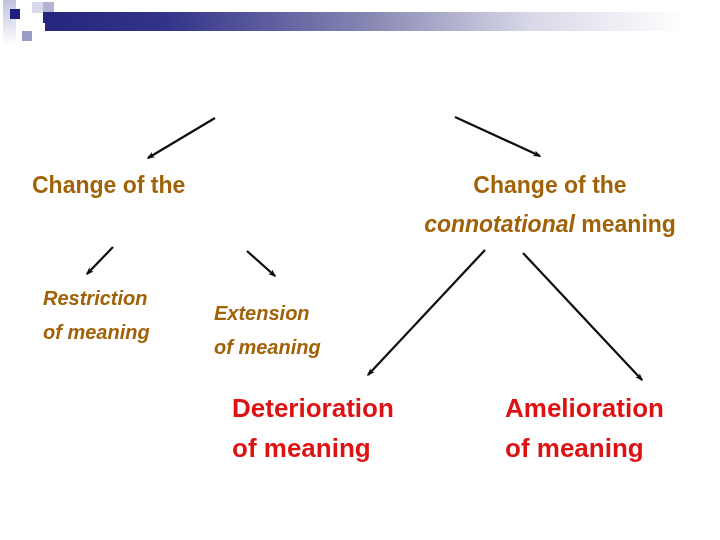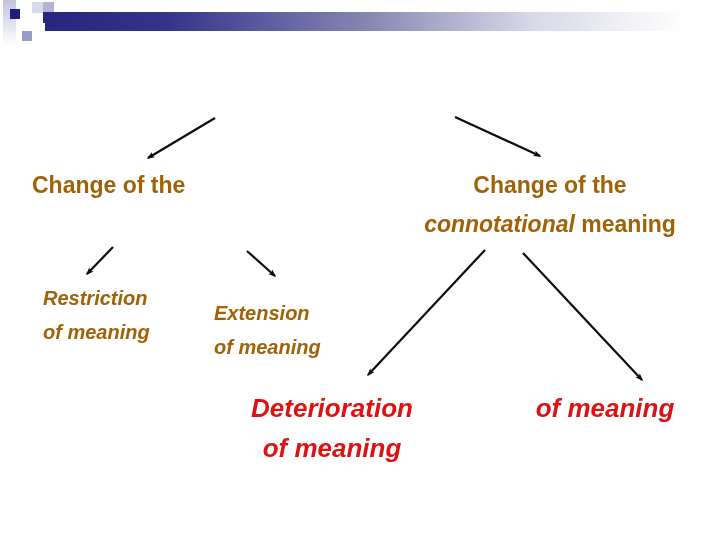--- a/index.html
+++ b/index.html
@@ -35,21 +35,21 @@
   }
 
   
   .connectors { position:absolute; left:0; top:0; width:720px; height:540px; }
   .connectors line { stroke:#0d0d0d; stroke-width:2.2; }
 
   
   .node { position:absolute; color:#a16207; font-weight:700; white-space:nowrap; }
   .lvl1 { font-size:23px; line-height:39px; }
   .lvl2 { font-size:20px; line-height:34px; font-style:italic; }
-  .lvl3 { font-size:26px; line-height:40px; font-style:italic; color:#de1212; text-align:center; }
+  .lvl3 { font-size:26px; line-height:40px; color:#de1212; }
   .it   { font-style:italic; }
 
   .n-denot  { left:32px;  top:166px; }
   .n-connot { left:385px; top:166px; width:330px; text-align:center; }
   .n-restr  { left:43px;  top:281px; }
   .n-ext    { left:214px; top:281px;margin-top:15px; }
   .n-deter  { left:232px; top:388px; width:200px; }
   .n-amel   { left:505px; top:388px; width:200px; }
 </style>
 </head>
@@ -98,16 +98,17 @@
     <div>Extension</div>
     <div>of meaning</div>
   </div>
 
   <div class="node lvl3 n-deter">
     <div>Deterioration</div>
     <div>of meaning</div>
   </div>
 
   <div class="node lvl3 n-amel">
+    <div>Amelioration</div>
     <div>of meaning</div>
   </div>
 
 </div>
 
 </body></html>

